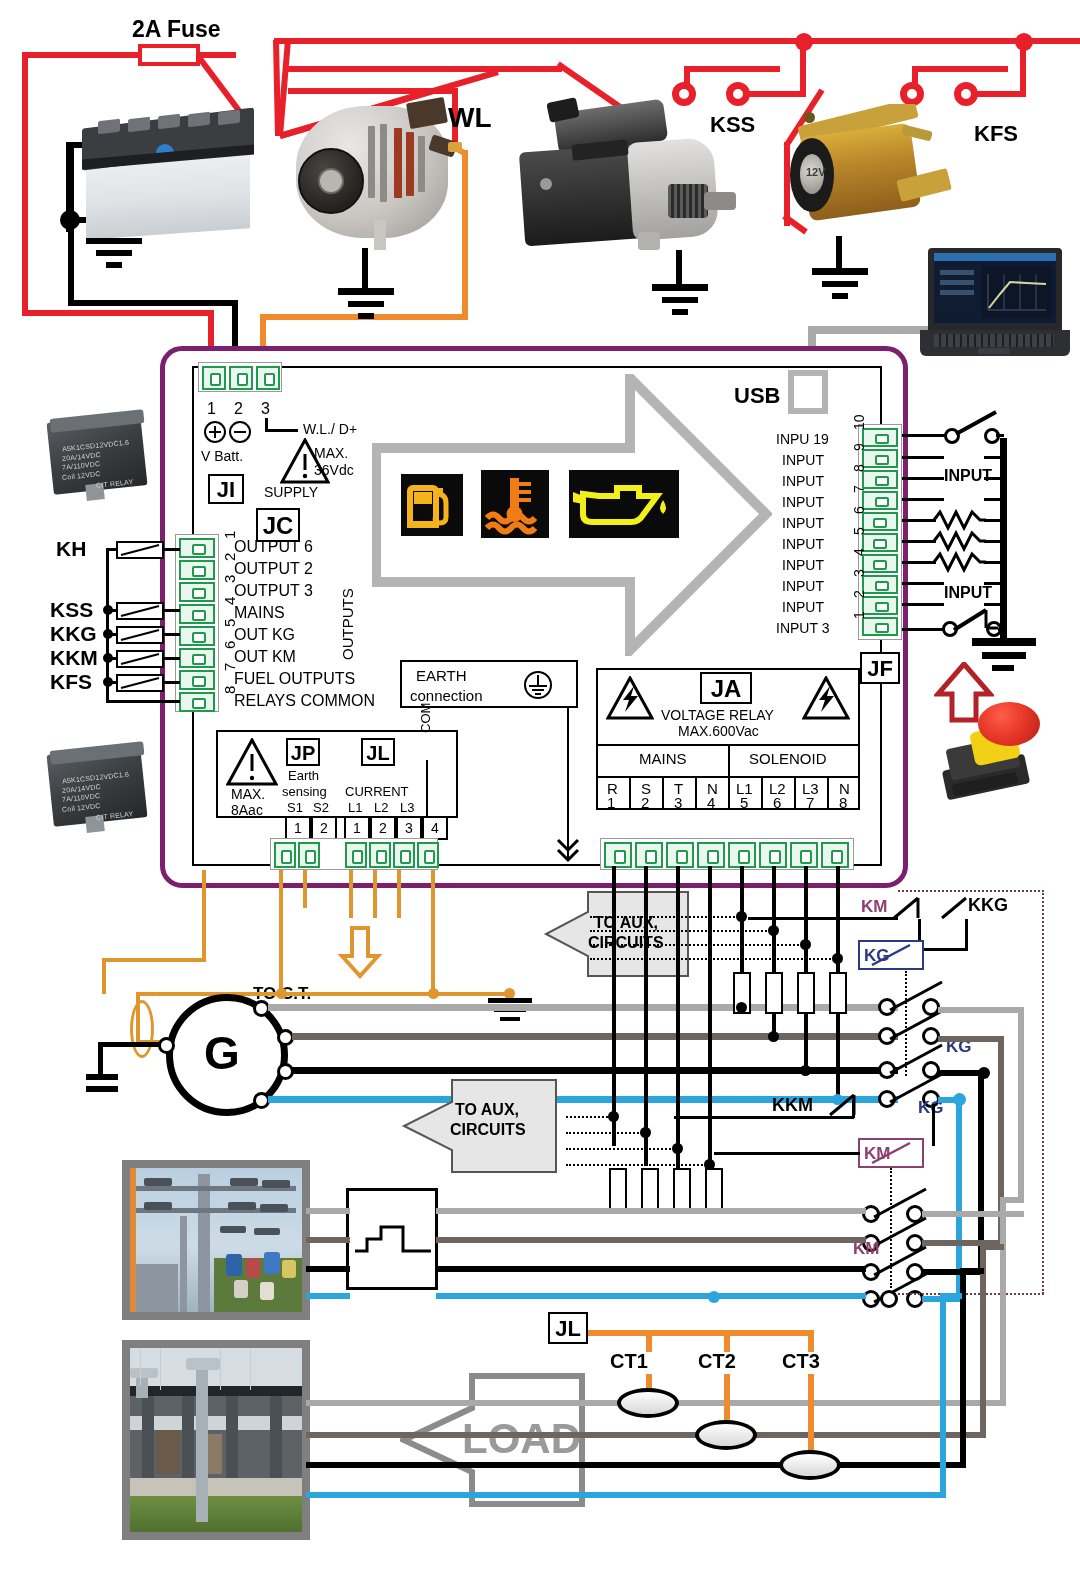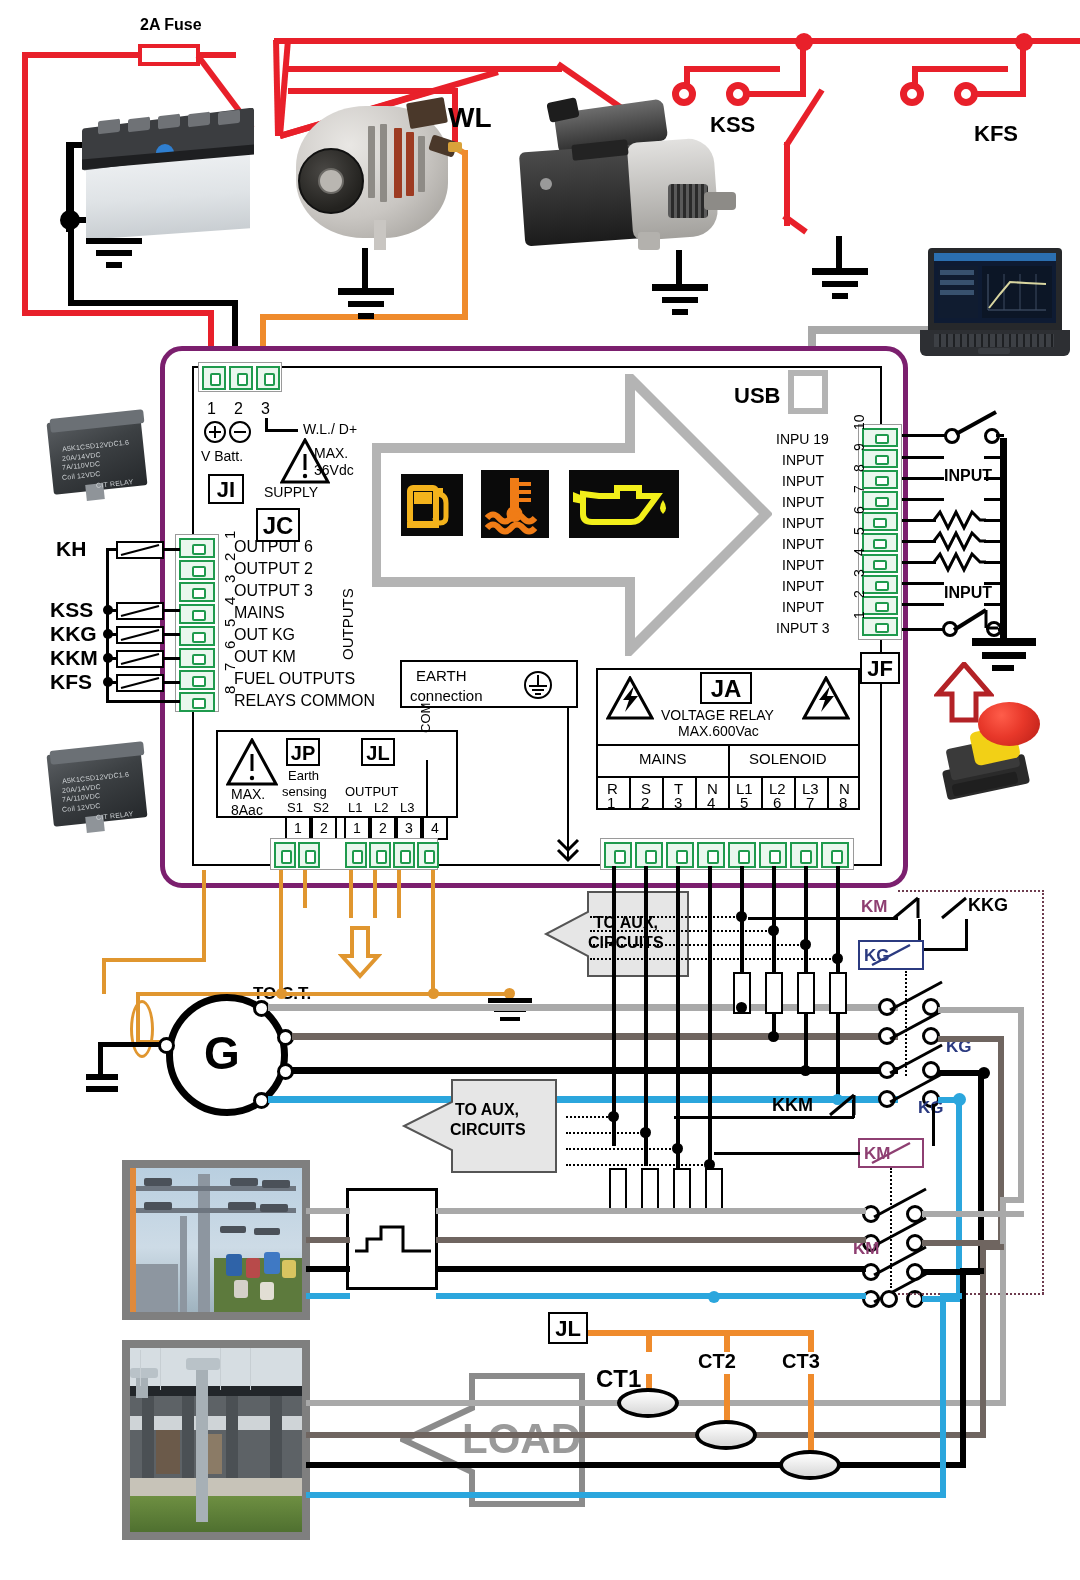--- a/index.html
+++ b/index.html
@@ -149,21 +149,21 @@
   
   .g1 { position:absolute; background:#000; }
 
   .warn-tri { position:absolute; }
 </style>
 </head>
 <body>
 
 <div id="stage">
 
-  <div class="lbl" style="left:140px; top:16px; font-size:16px;">2A Fuse</div>
+  <div class="lbl" style="left:132px; top:16px; font-size:23px;">2A Fuse</div>
   <div class="abs" style="left:138px; top:44px; width:62px; height:22px; border:4px solid #e8202a; background:#fff;"></div>
 
   <div class="w red" style="left:22px; top:52px; width:6px; height:264px;"></div>
   <div class="w red" style="left:22px; top:52px; width:120px; height:6px;"></div>
   <div class="w red" style="left:196px; top:52px; width:40px; height:6px;"></div>
 
   <div class="abs" style="left:190px; top:54px; width:72px; height:78px;">
     <svg width="72" height="78">
         <path d="M8,2 L62,74" stroke="#e8202a" stroke-width="6" fill="none"></path>
       </svg>
@@ -277,20 +277,31 @@
     <div class="st-drum" style="left:10px; top:56px; width:128px; height:94px; transform:rotate(-4deg);"></div>
     <div class="st-nose" style="left:118px; top:48px; width:86px; height:98px; border-radius:10px 26px 26px 10px; transform:rotate(-4deg);"></div>
     <div class="st-gear" style="left:156px; top:92px; width:40px; height:34px; border-radius:4px;"></div>
     <div class="st-shaft" style="left:192px; top:100px; width:32px; height:18px; border-radius:4px;"></div>
     <div class="abs" style="left:36px; top:8px; width:30px; height:20px; background:#1d1d1d; border-radius:4px; transform:rotate(-12deg);"></div>
     <div class="abs" style="left:60px; top:50px; width:56px; height:16px; background:#232323; border-radius:3px; transform:rotate(-6deg);"></div>
     <div class="abs" style="left:28px; top:86px; width:12px; height:12px; background:#9a9a9a; border-radius:50%;"></div>
     <div class="abs" style="left:126px; top:140px; width:22px; height:18px; background:#b3b1ad; border-radius:3px;"></div>
   </div>
 
+  <div class="photo" style="left:782px; top:104px; width:174px; height:134px;">
+    <div class="fs-br" style="left:16px; top:8px; width:120px; height:20px; transform:rotate(-14deg);"></div>
+    <div class="fs-hole" style="left:22px; top:8px; width:11px; height:11px;"></div>
+    <div class="fs-hole" style="left:124px; top:86px; width:11px; height:11px;"></div>
+    <div class="fs-can" style="left:22px; top:26px; width:112px; height:84px; transform:rotate(-8deg);"></div>
+    <div class="fs-cap" style="left:8px; top:34px; width:44px; height:74px; border-radius:50%;"></div>
+    <div class="fs-face" style="left:18px; top:50px; width:24px; height:40px;"></div>
+    <div class="abs" style="left:24px; top:62px; width:14px; height:16px; color:#3b3b3b; font-size:11px; font-weight:bold; font-family:'Liberation Sans',sans-serif;">12V</div>
+    <div class="abs" style="left:120px; top:24px; width:30px; height:10px; background:#b89a38; border-radius:3px; transform:rotate(14deg);"></div>
+    <div class="fs-br" style="left:116px; top:70px; width:52px; height:22px; transform:rotate(-14deg);"></div>
+  </div>
 
   <div class="photo" style="left:920px; top:248px; width:150px; height:118px;">
     <div class="lt-lid" style="left:8px; top:0px; width:134px; height:82px;"></div>
     <div class="lt-screen" style="left:14px; top:5px; width:122px; height:70px;"></div>
     <div class="abs" style="left:14px; top:5px; width:122px; height:8px; background:#2b6fb0;"></div>
     <div class="abs" style="left:18px; top:18px; width:40px; height:52px; background:#101c30;"></div>
     <div class="abs" style="left:62px; top:18px; width:70px; height:52px; background:#0c1626;"></div>
     <div class="abs" style="left:66px; top:24px; width:62px; height:40px;">
       <svg width="62" height="40">
         <line x1="2" y1="2" x2="2" y2="38" stroke="#4b5a73" stroke-width="1"></line>
@@ -601,21 +612,21 @@
   <div class="txt" style="left:288px; top:768px; font-size:13px;">Earth</div>
   <div class="txt" style="left:282px; top:784px; font-size:13px;">sensing</div>
   <div class="txt" style="left:287px; top:800px; font-size:13px;">S1</div>
   <div class="txt" style="left:313px; top:800px; font-size:13px;">S2</div>
   <div class="tbl" style="left:285px; top:816px; width:26px; height:24px;"></div>
   <div class="txt" style="left:294px; top:820px; font-size:14px;">1</div>
   <div class="tbl" style="left:311px; top:816px; width:26px; height:24px;"></div>
   <div class="txt" style="left:320px; top:820px; font-size:14px;">2</div>
 
   <div class="code" style="left:361px; top:738px; width:34px; height:28px; font-size:20px; line-height:26px;">JL</div>
-  <div class="txt" style="left:345px; top:784px; font-size:13px;">OUTPUT</div>
+  <div class="txt" style="left:345px; top:784px; font-size:13px;">CURRENT</div>
   <div class="txt" style="left:348px; top:800px; font-size:13px;">L1</div>
   <div class="txt" style="left:374px; top:800px; font-size:13px;">L2</div>
   <div class="txt" style="left:400px; top:800px; font-size:13px;">L3</div>
   <div class="txt" style="left:418px; top:733px; font-size:13px; transform:rotate(-90deg); transform-origin:left top;">COM</div>
   <div class="w blk" style="left:426px; top:760px; width:2px; height:56px;"></div>
 
   <div class="tbl" style="left:344px; top:816px; width:26px; height:24px;"></div>
   <div class="txt" style="left:353px; top:820px; font-size:14px;">1</div>
   <div class="tbl" style="left:370px; top:816px; width:26px; height:24px;"></div>
   <div class="txt" style="left:379px; top:820px; font-size:14px;">2</div>
@@ -1155,21 +1166,21 @@
 
   <div class="code" style="left:548px; top:1312px; width:40px; height:32px; font-size:22px; line-height:30px;">JL</div>
   <div class="w org" style="left:588px; top:1330px; width:226px; height:6px;"></div>
   <div class="w org" style="left:646px; top:1330px; width:6px; height:22px;"></div>
   <div class="w org" style="left:724px; top:1330px; width:6px; height:22px;"></div>
   <div class="w org" style="left:808px; top:1330px; width:6px; height:22px;"></div>
   <div class="w org" style="left:646px; top:1374px; width:6px; height:26px;"></div>
   <div class="w org" style="left:724px; top:1374px; width:6px; height:58px;"></div>
   <div class="w org" style="left:808px; top:1374px; width:6px; height:88px;"></div>
 
-  <div class="lbl" style="left:596px; top:1350px; font-size:24px;margin-top:15px;">CT1</div>
+  <div class="lbl" style="left:610px; top:1350px; font-size:20px;">CT1</div>
   <div class="lbl" style="left:698px; top:1350px; font-size:20px;">CT2</div>
   <div class="lbl" style="left:782px; top:1350px; font-size:20px;">CT3</div>
 
   <div class="ctring" style="left:617px; top:1388px; width:62px; height:30px;"></div>
   <div class="ctring" style="left:695px; top:1420px; width:62px; height:30px;"></div>
   <div class="ctring" style="left:779px; top:1450px; width:62px; height:30px;"></div>
 
   <div class="bnode" style="left:708px; top:1291px; width:12px; height:12px;"></div>
   <div class="oc" style="left:880px; top:1290px; width:18px; height:18px;"></div>
 

